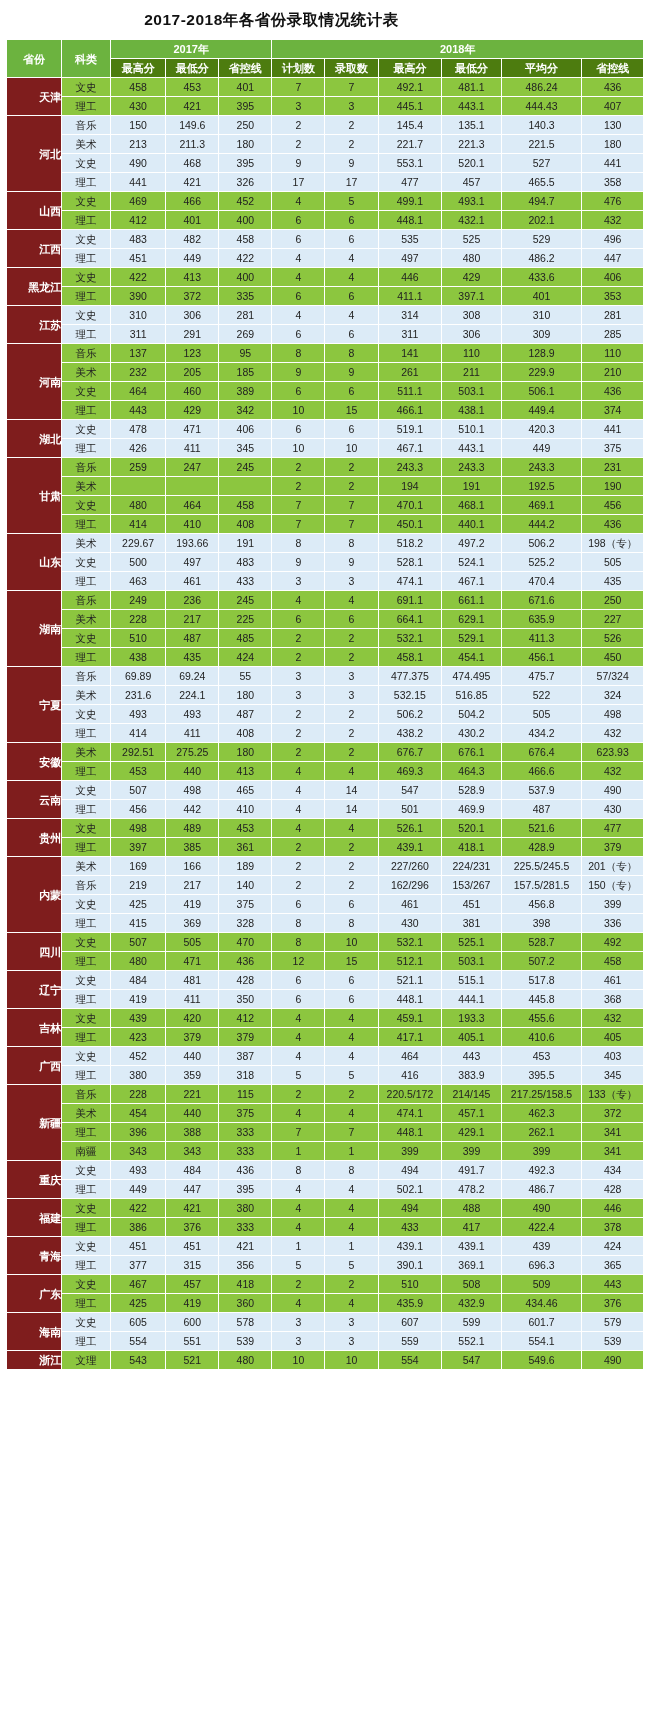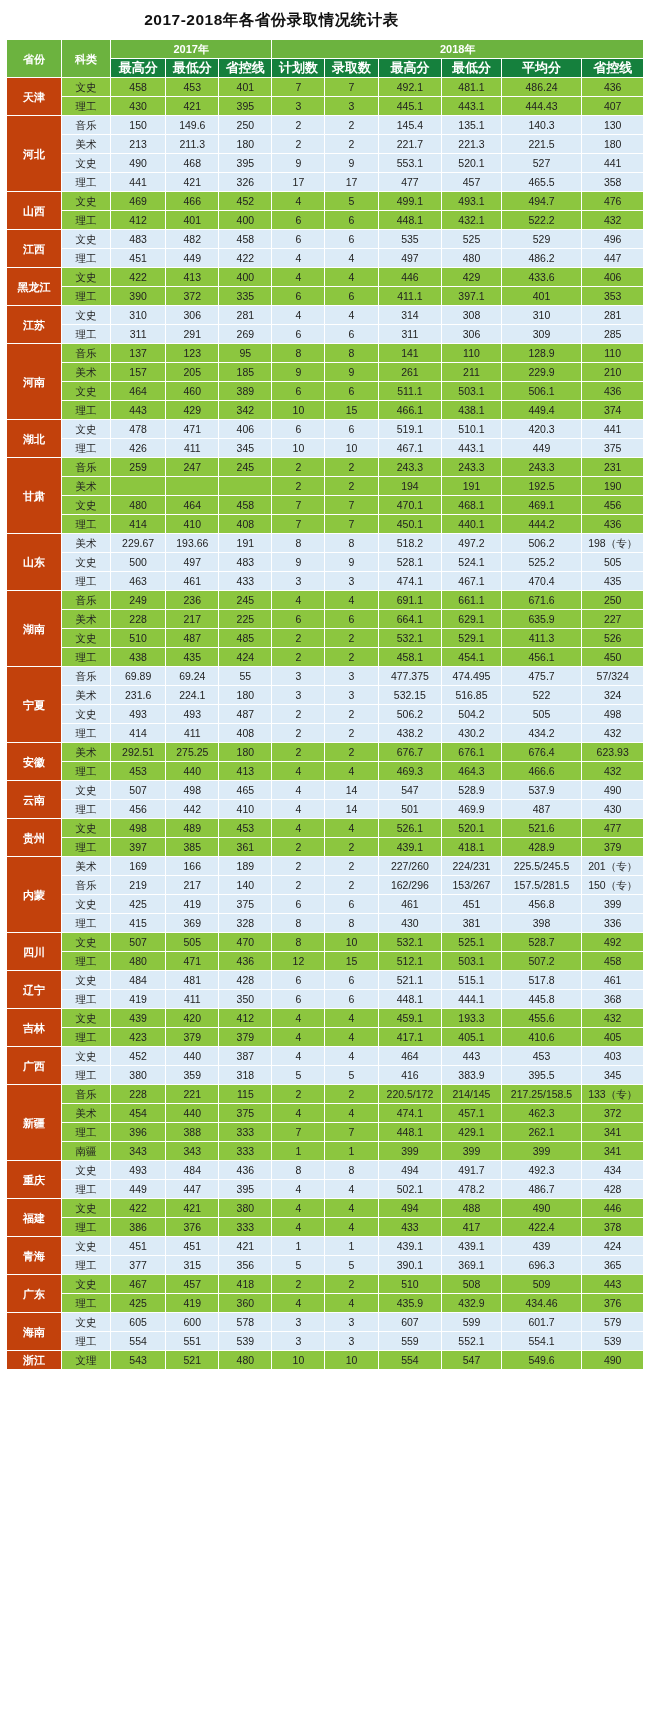--- a/index.html
+++ b/index.html
@@ -2,22 +2,22 @@
 <html><head>
 <meta charset="utf-8">
 <style>
   html,body{margin:0;padding:0;background:#ffffff;}
   body{width:650px;font-family:"Liberation Sans","DejaVu Sans",sans-serif;color:#1a1a1a;}
   .page{width:543px;box-sizing:border-box;padding:4px 6px 10px 6px;}
   .title{text-align:center;font-size:15.5px;font-weight:bold;color:#111;letter-spacing:.5px;margin:6px 0 7px 0;}
   table{border-collapse:collapse;width:638px;margin:8px auto;table-layout:fixed;}
   td,th{border:1px solid #ffffff;font-size:10.5px;text-align:center;vertical-align:middle;padding:0;height:18px;line-height:18px;font-weight:normal;}
   .hdr{background:#6cb33f;color:#ffffff;font-weight:bold;font-size:11px;}
-  .hdr2{background:#15803d;color:#ffffff;font-weight:bold;font-size:13px;}
-  .prov{background:#c2410c;color:#ffffff;font-weight:bold;font-size:11px;}
+  .hdr2{background:#4d7c0f;color:#ffffff;font-weight:bold;font-size:11px;}
+  .prov{background:#7f1d1d;color:#ffffff;font-weight:bold;font-size:11px;text-align:right;}
   .green{background:#8cc63f;color:#222;}
   .blue{background:#dcebf7;color:#222;}
   .gsub{background:#8cc63f;color:#222;}
   .bsub{background:#dcebf7;color:#222;}
   col.c0{width:52px}col.c1{width:46px}
   col.c2{width:52px}col.c3{width:50px}col.c4{width:50px}
   col.c5{width:50px}col.c6{width:50px}
   col.c7{width:60px}col.c8{width:56px}col.c9{width:76px}col.c10{width:58px}
 </style>
 </head>
@@ -148,21 +148,21 @@
         </tr>
         <tr>
           <td class="gsub">理工</td>
           <td class="green">412</td>
           <td class="green">401</td>
           <td class="green">400</td>
           <td class="green">6</td>
           <td class="green">6</td>
           <td class="green">448.1</td>
           <td class="green">432.1</td>
-          <td class="green">522.2</td>
+          <td class="green">202.1</td>
           <td class="green">432</td>
         </tr>
         <tr>
           <td class="prov" rowspan="2">江西</td>
           <td class="bsub">文史</td>
           <td class="blue">483</td>
           <td class="blue">482</td>
           <td class="blue">458</td>
           <td class="blue">6</td>
           <td class="blue">6</td>
@@ -241,21 +241,21 @@
           <td class="green">95</td>
           <td class="green">8</td>
           <td class="green">8</td>
           <td class="green">141</td>
           <td class="green">110</td>
           <td class="green">128.9</td>
           <td class="green">110</td>
         </tr>
         <tr>
           <td class="gsub">美术</td>
-          <td class="green">157</td>
+          <td class="green">232</td>
           <td class="green">205</td>
           <td class="green">185</td>
           <td class="green">9</td>
           <td class="green">9</td>
           <td class="green">261</td>
           <td class="green">211</td>
           <td class="green">229.9</td>
           <td class="green">210</td>
         </tr>
         <tr>

